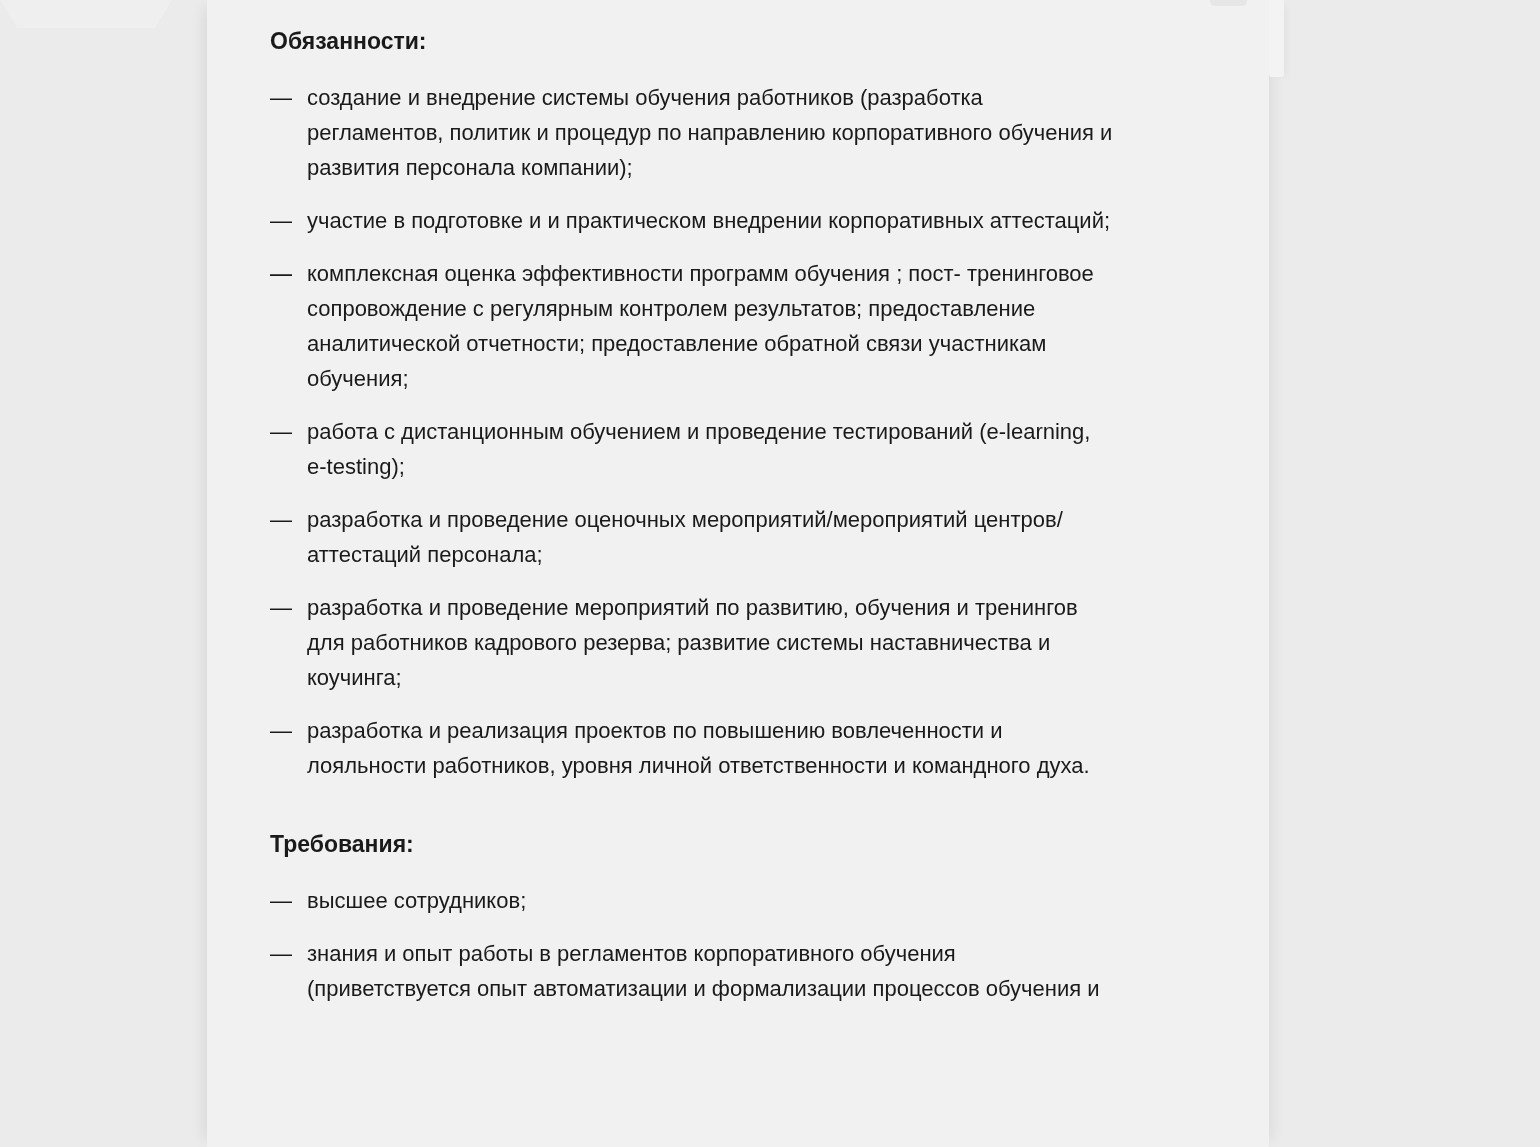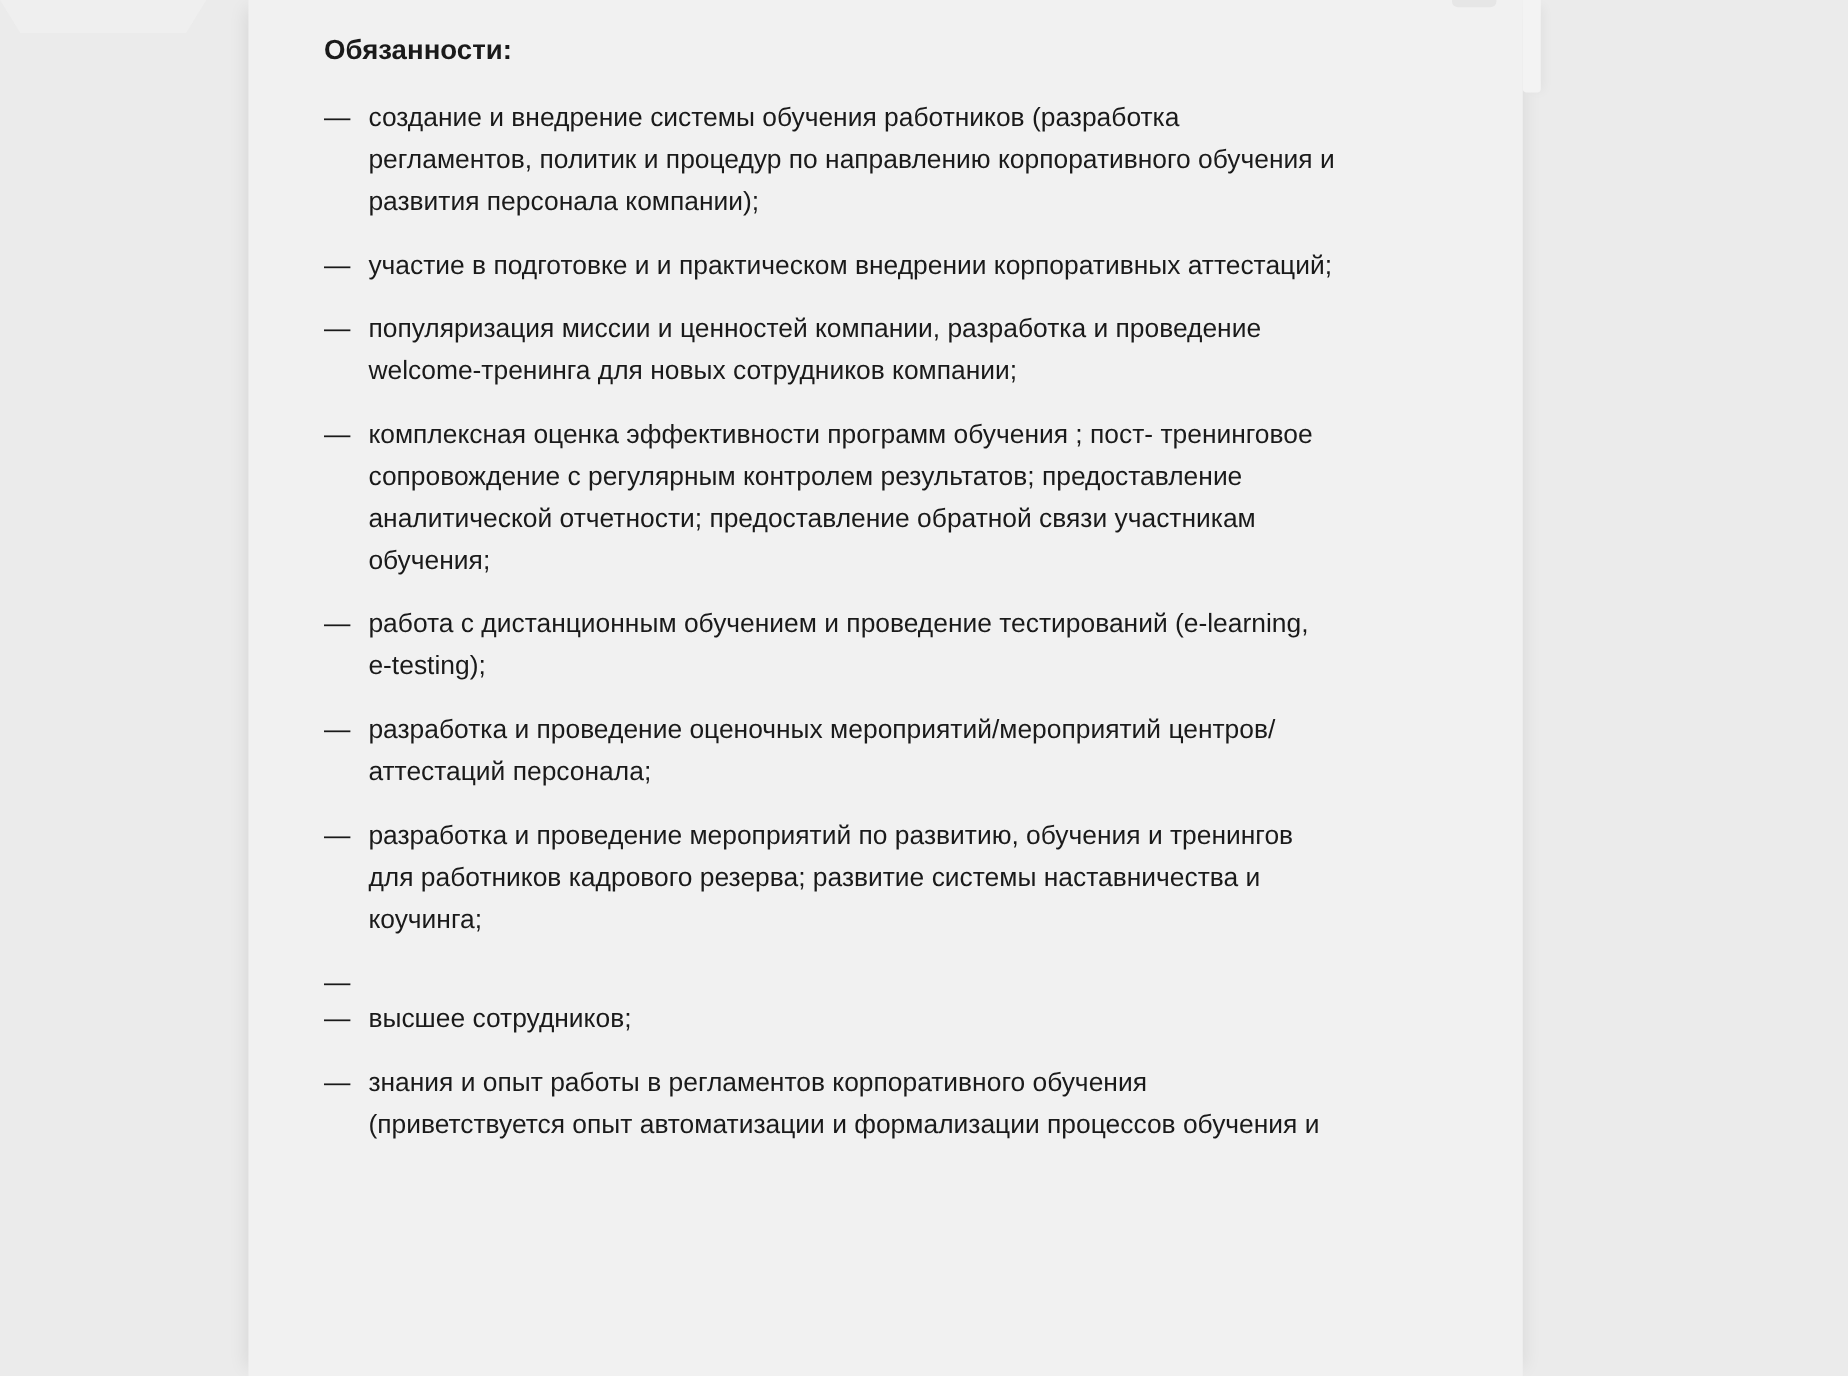--- a/index.html
+++ b/index.html
@@ -112,22 +112,20 @@
 развития персонала компании);</span>
   </div>
 
   <div class="item">
     <span class="dash">—</span>
     <span class="item-text lines">участие в подготовке и и практическом внедрении корпоративных аттестаций;</span>
   </div>
 
   <div class="item">
     <span class="dash">—</span>
-    <span class="item-text lines">популяризация миссии и ценностей компании, разработка и проведение
-welcome-тренинга для новых сотрудников компании;</span>
   </div>
 
   <div class="item">
     <span class="dash">—</span>
     <span class="item-text lines">комплексная оценка эффективности программ обучения ; пост- тренинговое
 сопровождение с регулярным контролем результатов; предоставление
 аналитической отчетности; предоставление обратной связи участникам
 обучения;</span>
   </div>
 
@@ -145,25 +143,28 @@
 
   <div class="item">
     <span class="dash">—</span>
     <span class="item-text lines">разработка и проведение мероприятий по развитию, обучения и тренингов
 для работников кадрового резерва; развитие системы наставничества и
 коучинга;</span>
   </div>
 
   <div class="item">
     <span class="dash">—</span>
+    <span class="item-text lines">разработка и реализация проектов по повышению вовлеченности и
+лояльности работников, уровня личной ответственности и командного духа.</span>
   </div>
 </div>
   </section>
 
   <section class="section">
+    <h3 class="heading">Требования:</h3>
     <div class="items">
   <div class="item">
     <span class="dash">—</span>
     <span class="item-text lines">высшее сотрудников;</span>
   </div>
 
   <div class="item">
     <span class="dash">—</span>
     <span class="item-text lines">знания и опыт работы в регламентов корпоративного обучения
 (приветствуется опыт автоматизации и формализации процессов обучения и</span>

